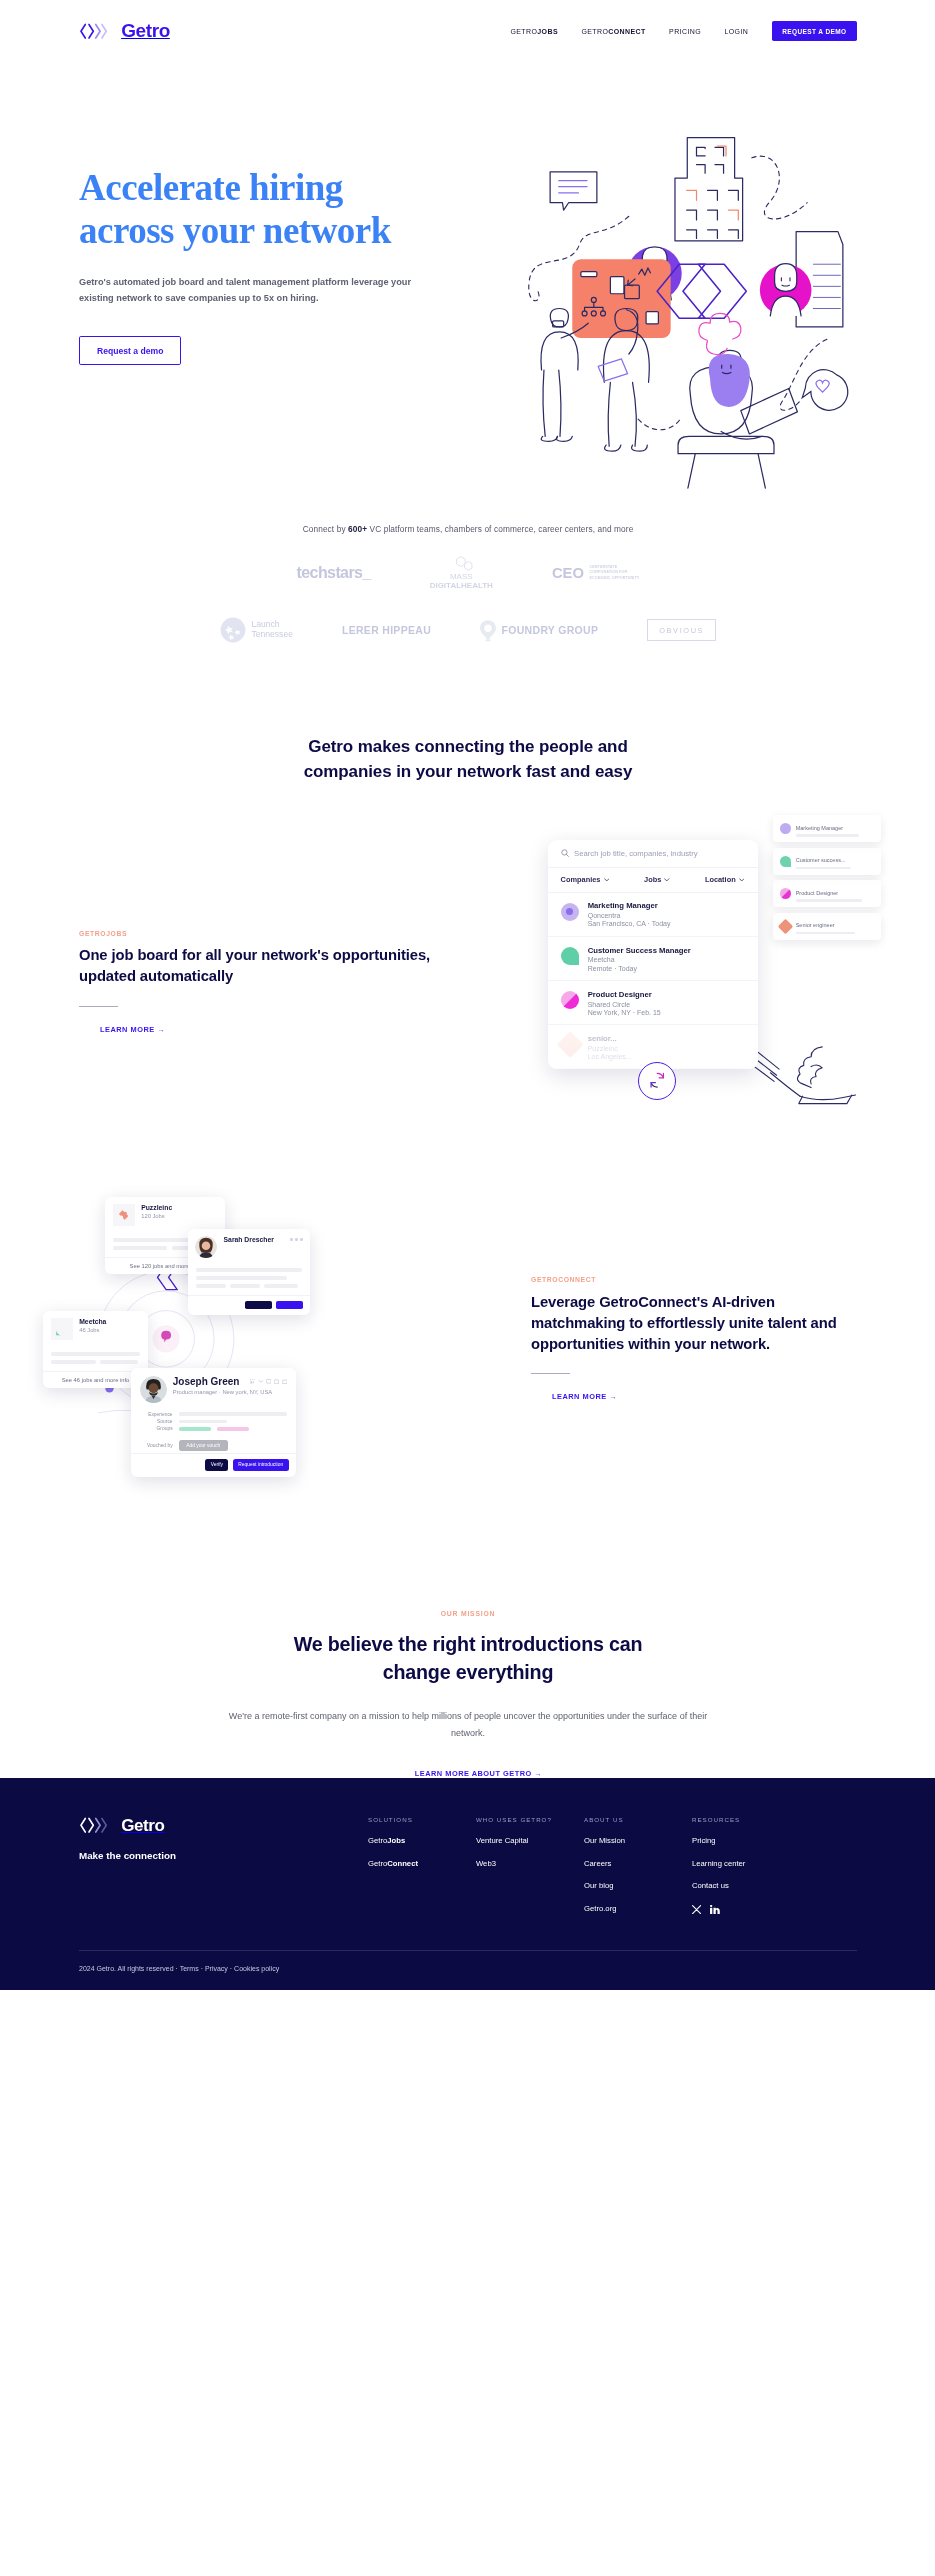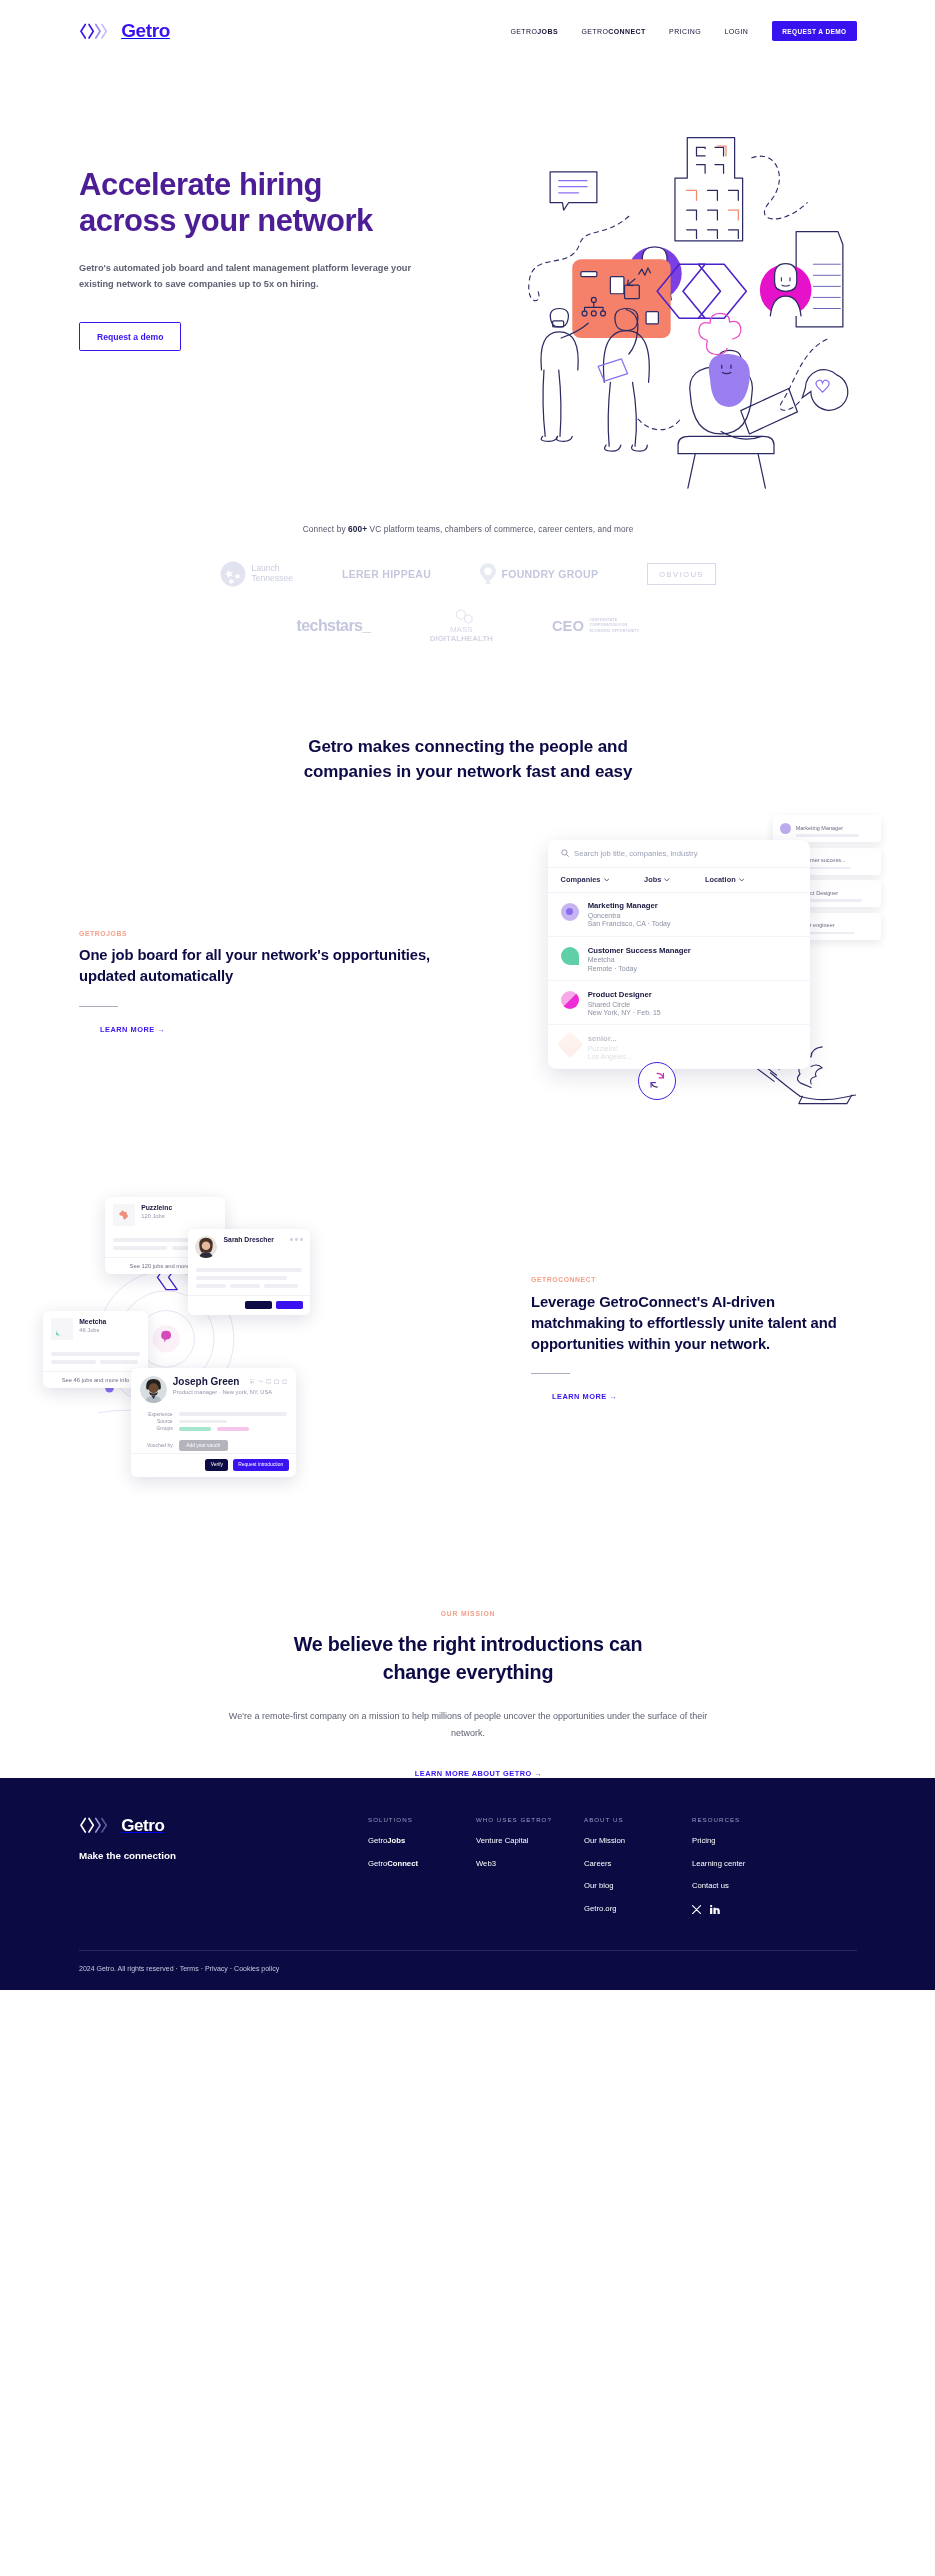--- a/index.html
+++ b/index.html
@@ -38,22 +38,22 @@
     border: none; cursor: pointer; white-space: nowrap;
   }
 
   
   .hero {
     display: flex; padding: 37px 79px 0 79px; position: relative;
     min-height: 394px;
   }
   .hero-left { width: 394px; padding-top: 68px; }
   .hero-title {
-    font-size: 31px; line-height: 1.16; font-weight: 800;
-    color: #4c1d95; letter-spacing: -0.5px; max-width: 382px;
+    font-size: 37px; line-height: 1.16; font-weight: 800;
+    color: #3b82f6; letter-spacing: -0.5px; max-width: 382px; font-family: Liberation Serif, serif;
   }
   .hero-sub {
     margin-top: 22px; font-size: 9.2px; line-height: 1.72;
     color: #5e6172; max-width: 369px; font-weight: 700;
   }
   .hero-btn {
     margin-top: 29.5px; display: inline-block;
     border: 0.9px solid #3a12ef; color: #3a12ef; background: #fff;
     font-size: 8.6px; font-weight: 700; padding: 8.6px 17px;
     border-radius: 1.8px; cursor: pointer;
@@ -104,21 +104,21 @@
   }
   .rule { width: 39px; height: 1.2px; background: #a9adc0; margin: 18.5px 0 16px 0; }
   .learn {
     font-size: 7.4px; font-weight: 700; letter-spacing: 0.5px;
     color: #3a12ef; text-decoration: none; padding-left: 21px;
   }
 
   
   .jobs-art { position: absolute; right: 55px; top: -37px; width: 345px; height: 320px; }
   .jobmock {
-    position: absolute; left: 12.3px; top: 49px; width: 262px;
+    position: absolute; left: 12.3px; top: 49px; width: 210px;
     background: #fff; border-radius: 8.6px;
     box-shadow: 0 6.2px 21px rgba(20,18,70,.13);
     overflow: hidden; z-index: 3;
   }
   .jm-search {
     display: flex; align-items: center; gap: 5.5px;
     padding: 9.2px 12.3px; font-size: 7.7px; color: #9ca0b6;
     border-bottom: 0.6px solid #f0f1f6;
   }
   .jm-filters {
@@ -416,20 +416,44 @@
           <path d="M342 404 q7 4 14 0"></path>
       </g>
     </svg>
   </div>
 
   <div class="trusted">
     <div class="trusted-line">
       <span>Connect by </span><b>600+</b><span> VC platform teams, chambers of commerce, career centers, and more</span>
     </div>
 
+    <div class="logos-row second">
+      <div class="logo">
+        <span class="logo-text" style="font-size:16px;letter-spacing:-0.6px;">techstars_</span>
+      </div>
+      <div class="logo">
+        <div class="logo-stack" style="text-align:center">
+          <svg width="31" height="14.8" viewBox="0 0 50 24" style="display:block;margin:0 auto">
+            <path d="M24 1 l7 4 v8 l-7 4 l-7 -4 v-8 Z" fill="none" stroke="#c3c7dd" stroke-width="1.5"></path>
+            <path d="M36 9 l6 3.5 v7 l-6 3.5 l-6 -3.5 v-7 Z" fill="none" stroke="#c3c7dd" stroke-width="1.5"></path>
+          </svg>
+          <div style="font-size:8px;font-weight:400;color:#aeb2ce;margin-top:1.2px;">MASS</div>
+          <div style="font-size:8px;font-weight:700;color:#aeb2ce;">DIGITALHEALTH</div>
+        </div>
+      </div>
+      <div class="logo">
+        <span class="logo-text" style="font-size:14.8px;letter-spacing:0;">CEO</span>
+        <div class="logo-tiny">
+          <div>CENTERSTATE</div>
+          <div>CORPORATION FOR</div>
+          <div>ECONOMIC OPPORTUNITY</div>
+        </div>
+      </div>
+    </div>
+
     <div class="logos-row">
       <div class="logo">
         <svg width="26" height="26" viewBox="0 0 42 42">
           <circle cx="21" cy="21" r="20" fill="#c9cde4"></circle>
           <path d="M13 14 l3 4 l5 -1 l-3 4 l3 4 l-5 -1 l-3 4 l-1 -5 l-4 -2 l4 -2 Z" fill="#fff"></path>
           <path d="M27 20 l2 3 l4 -1 l-2 3 l2 3 l-4 -1 l-2 3 l-1 -4 l-3 -1 l3 -2 Z" fill="#fff"></path>
           <path d="M17 28 l2 3 l4 -1 l-2 3 l2 3 l-4 -1 l-2 3 l-1 -4 l-3 -1 l3 -2 Z" fill="#fff"></path>
         </svg>
         <div class="logo-stack">
           <div>Launch</div>
@@ -442,44 +466,20 @@
       <div class="logo">
         <svg width="16" height="23.4" viewBox="0 0 26 38">
           <path d="M13 2 C4 2 0 9 0 15 C0 23 9 27 11 33 h4 C17 27 26 23 26 15 C26 9 22 2 13 2 Z" fill="#d7dae9"></path>
           <circle cx="13" cy="15" r="6" fill="#fff"></circle>
           <rect x="9" y="33" width="8" height="3" fill="#d7dae9"></rect>
         </svg>
         <span class="logo-text">FOUNDRY GROUP</span>
       </div>
       <div class="logo logo-box">
         <span class="logo-text thin">OBVIOUS</span>
-      </div>
-    </div>
-
-    <div class="logos-row second">
-      <div class="logo">
-        <span class="logo-text" style="font-size:16px;letter-spacing:-0.6px;">techstars_</span>
-      </div>
-      <div class="logo">
-        <div class="logo-stack" style="text-align:center">
-          <svg width="31" height="14.8" viewBox="0 0 50 24" style="display:block;margin:0 auto">
-            <path d="M24 1 l7 4 v8 l-7 4 l-7 -4 v-8 Z" fill="none" stroke="#c3c7dd" stroke-width="1.5"></path>
-            <path d="M36 9 l6 3.5 v7 l-6 3.5 l-6 -3.5 v-7 Z" fill="none" stroke="#c3c7dd" stroke-width="1.5"></path>
-          </svg>
-          <div style="font-size:8px;font-weight:400;color:#aeb2ce;margin-top:1.2px;">MASS</div>
-          <div style="font-size:8px;font-weight:700;color:#aeb2ce;">DIGITALHEALTH</div>
-        </div>
-      </div>
-      <div class="logo">
-        <span class="logo-text" style="font-size:14.8px;letter-spacing:0;">CEO</span>
-        <div class="logo-tiny">
-          <div>CENTERSTATE</div>
-          <div>CORPORATION FOR</div>
-          <div>ECONOMIC OPPORTUNITY</div>
-        </div>
       </div>
     </div>
   </div>
 
   <h2 class="mid-heading">
     <span>Getro makes connecting the people and</span><br>
     <span>companies in your network fast and easy</span>
   </h2>
 
   <div class="feature jobs">

